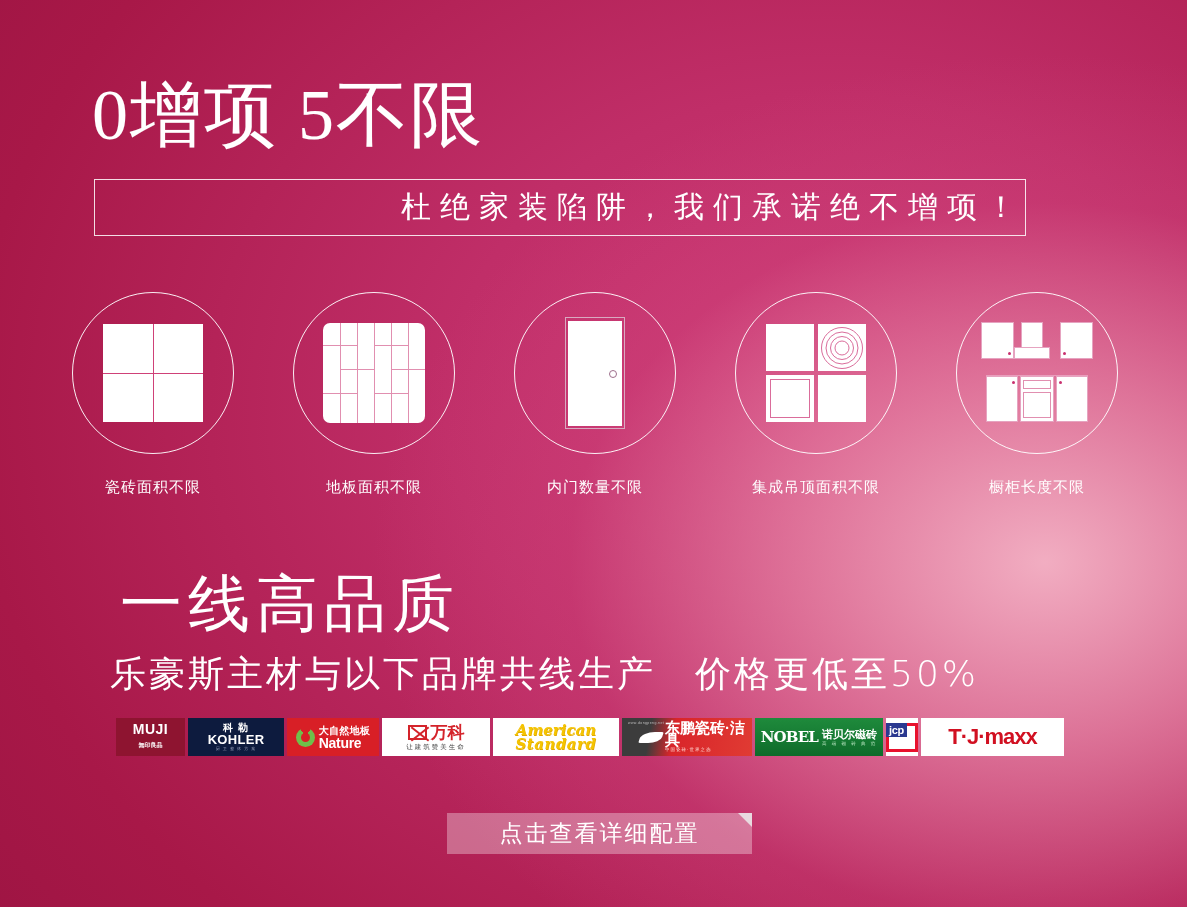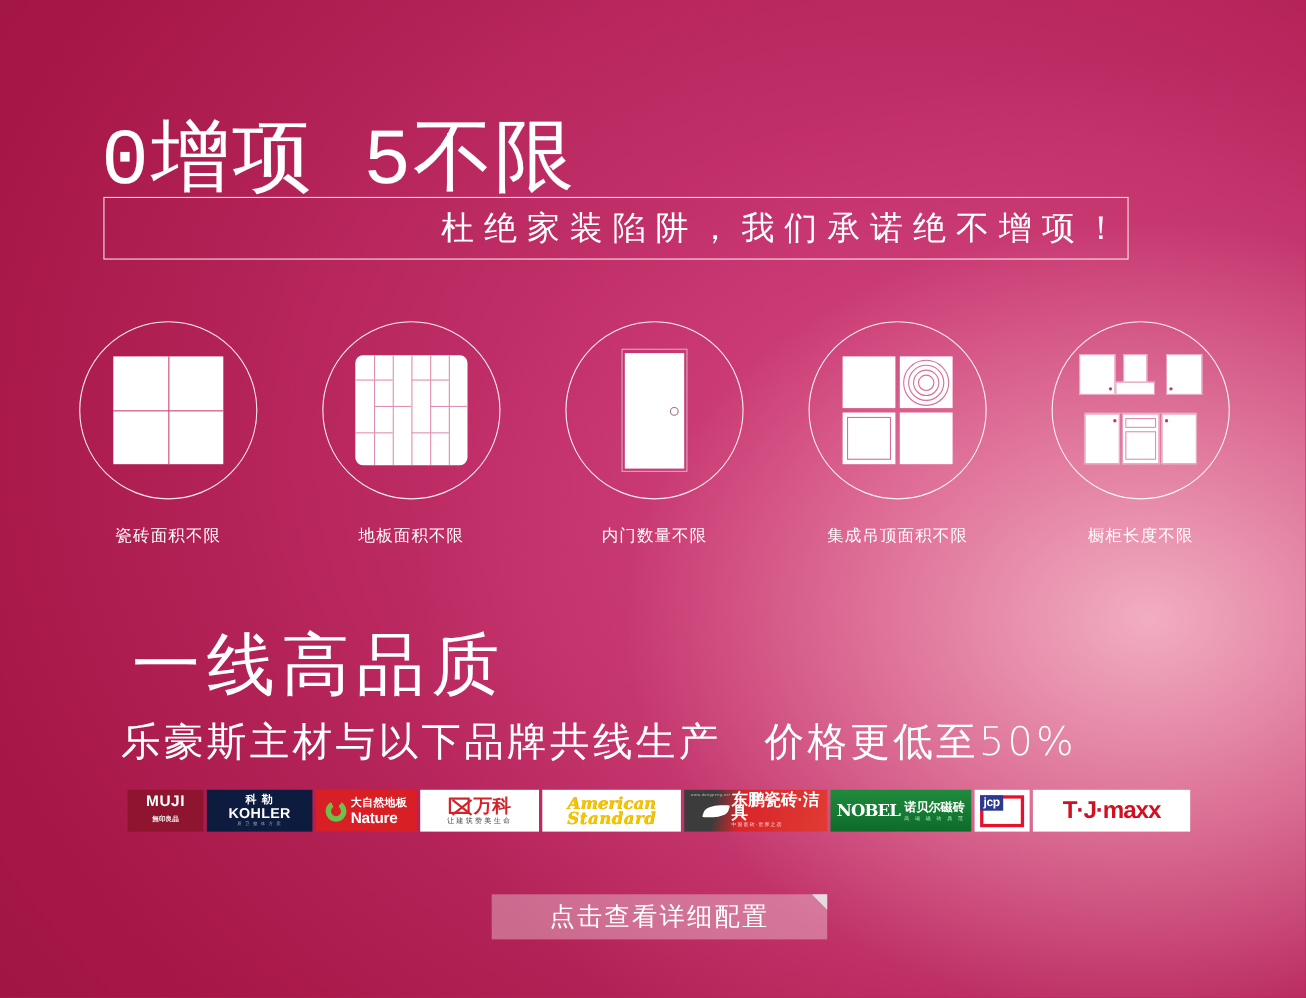--- a/index.html
+++ b/index.html
@@ -14,25 +14,24 @@
       radial-gradient(ellipse 820px 620px at 88% 62%, rgba(244,180,198,0.95) 0%, rgba(232,140,170,0.75) 28%, rgba(206,70,124,0.35) 58%, rgba(170,25,78,0.0) 82%),
       radial-gradient(ellipse 1100px 900px at 70% 45%, #cf3a77 0%, #c02e68 35%, #a81848 78%, #9c1442 100%),
       linear-gradient(135deg,#a31745 0%,#b32255 45%,#c8357a 100%);
   }
 
   
   .headline{
     position:absolute;left:92px;top:72px;
     font-size:72px;line-height:86px;color:#ffffff;
     font-weight:200;letter-spacing:2px;
-    font-family:Liberation Mono, monospace;
+    font-family:Liberation Serif, serif;
     -webkit-text-stroke:0.2px rgba(255,255,255,.25);
     white-space:nowrap;
     text-shadow:0 0 1px rgba(255,255,255,.15);
-    margin-top:32px;
   }
 
   
   .promise-box{
     position:absolute;left:94px;top:179px;width:930px;height:55px;
     border:1px solid rgba(255,255,255,.85);
     display:flex;align-items:center;justify-content:flex-end;
   }
   .promise-text{
     font-size:30px;color:#fff;font-weight:200;letter-spacing:9px;
@@ -170,21 +169,21 @@
   .b-dp .tiny{color:#ffd9d3;font-size:4.5px;letter-spacing:1px;line-height:7px;}
   .b-dp .top{position:absolute;left:6px;top:3px;color:#bdbdbd;font-size:3.5px;letter-spacing:.4px;}
 
   .b-nobel{width:128px;background:linear-gradient(180deg,#1f8a3c 0%,#157a32 55%,#0e6a2a 100%);}
   .b-nobel .inner{display:flex;align-items:center;gap:4px;}
   .b-nobel .en{color:#fff;font-size:15px;font-weight:bold;letter-spacing:-.8px;line-height:15px;font-family:"DejaVu Serif","Liberation Serif",serif;}
   .b-nobel .t{display:flex;flex-direction:column;}
   .b-nobel .cn{color:#fff;font-size:11px;font-weight:bold;line-height:12px;}
   .b-nobel .tiny{color:#b6e3bf;font-size:4.5px;letter-spacing:2px;line-height:7px;}
 
-  .b-jcp{width:50px;background:#fff;justify-content:center;}
+  .b-jcp{width:32px;background:#fff;justify-content:center;}
   .b-jcp .frame{width:40px;height:29px;border:3px solid #e8112d;position:relative;box-sizing:border-box;}
   .b-jcp .tag{
     position:absolute;left:-3px;top:-3px;background:#2b3990;color:#fff;
     font-size:11px;font-weight:bold;padding:0 3px;line-height:14px;letter-spacing:-.3px;
   }
 
   .b-tjm{width:143px;background:#fff;}
   .b-tjm .txt{color:#d11021;font-size:22px;font-weight:bold;letter-spacing:-1px;line-height:22px;}
 
   

